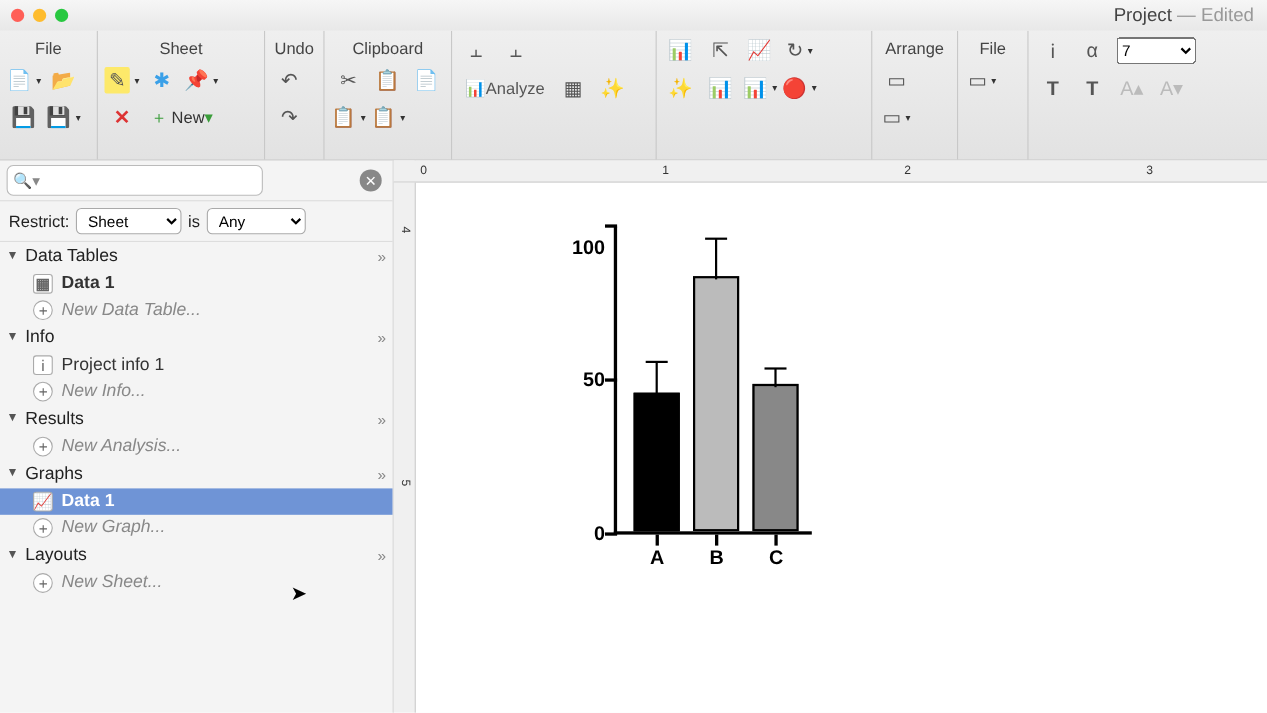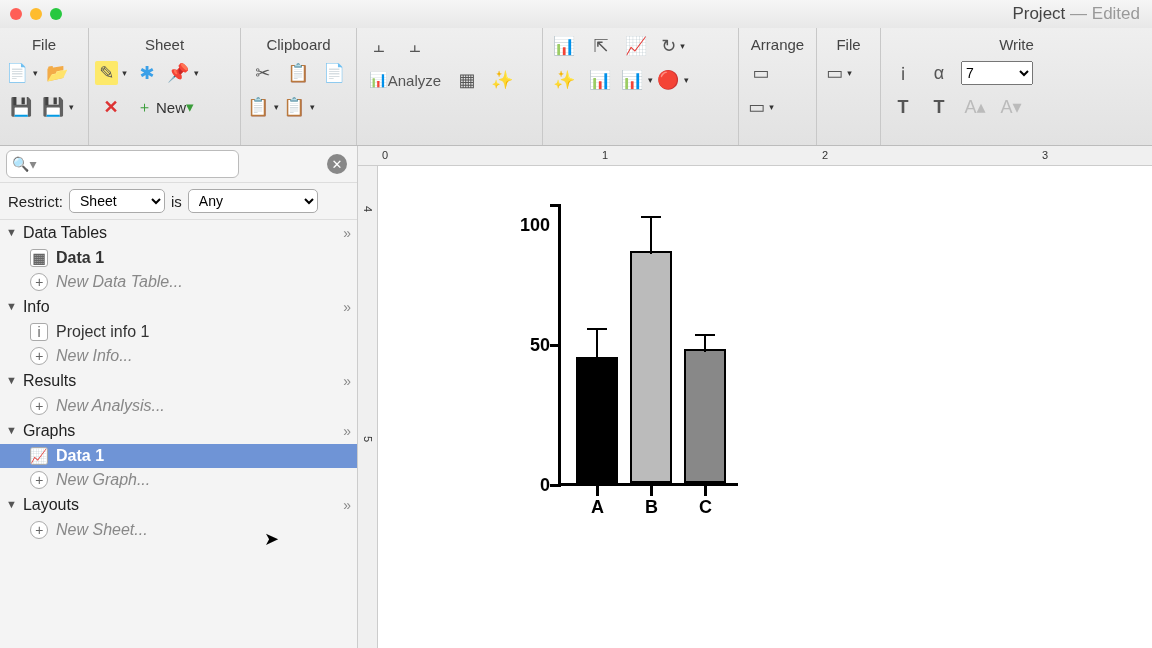--- a/index.html
+++ b/index.html
@@ -114,20 +114,31 @@
           </div>
         <div class="tb-btn" style="color:#3aa0e8">✱</div>
         <div class="tb-btn dd" style="color:#c9a536">📌</div>
       </div>
       <div class="tb-row">
         <div class="tb-btn" style="color:#d33;font-weight:bold">✕</div>
         <div class="tb-btn wide" style="color:#3a9d3a">＋<span style="color:#333;margin-left:4px">New</span> ▾</div>
       </div>
     </div>
   </div>
+  <div class="tb-group" style="width:54px">
+    <div class="tb-label">Undo</div>
+    <div class="tb-rows">
+      <div class="tb-row">
+          <div class="tb-btn">↶</div>
+        </div>
+      <div class="tb-row">
+          <div class="tb-btn">↷</div>
+        </div>
+    </div>
+  </div>
   <div class="tb-group" style="width:116px">
     <div class="tb-label">Clipboard</div>
     <div class="tb-rows">
       <div class="tb-row">
         <div class="tb-btn">✂</div>
         <div class="tb-btn">📋</div>
         <div class="tb-btn">📄</div>
       </div>
       <div class="tb-row">
         <div class="tb-btn dd">📋</div>
@@ -177,21 +188,20 @@
   </div>
   <div class="tb-group" style="width:64px">
     <div class="tb-label">File</div>
     <div class="tb-rows">
       <div class="tb-row">
           <div class="tb-btn dd">▭</div>
         </div>
     </div>
   </div>
   <div class="tb-group" style="flex:1; border-right:none">
-    <div class="tb-label">Write</div>
     <div class="tb-rows">
       <div class="tb-row">
         <div class="tb-btn">ℹ</div>
         <div class="tb-btn">α</div>
         <select class="tb-select" style="width:72px">
           <option>7</option>
         </select>
       </div>
       <div class="tb-row">
         <div class="tb-btn" style="font-weight:bold">T</div>
@@ -209,21 +219,21 @@
       <div class="search-wrap">
         <span class="search-icon">🔍▾</span>
         <input class="search-input" placeholder="" style="">
         <span class="search-clear">✕</span>
       </div>
     </div>
     <div class="restrict-row">
       <span>Restrict:</span>
       <select style="width:96px"><option>Sheet</option></select>
       <span>is</span>
-      <select style="width:130px"><option>Any</option></select>
+      <select style="width:90px"><option>Any</option></select>
     </div>
     <div class="nav" id="nav">
         <div class="nav-header">
           <span class="disc">▼</span>
           <span>Data Tables</span>
           <span class="expand">»</span>
         </div>
         <div class="nav-item bold">
           <span class="ico ">▦</span>
           <span>Data 1</span>

